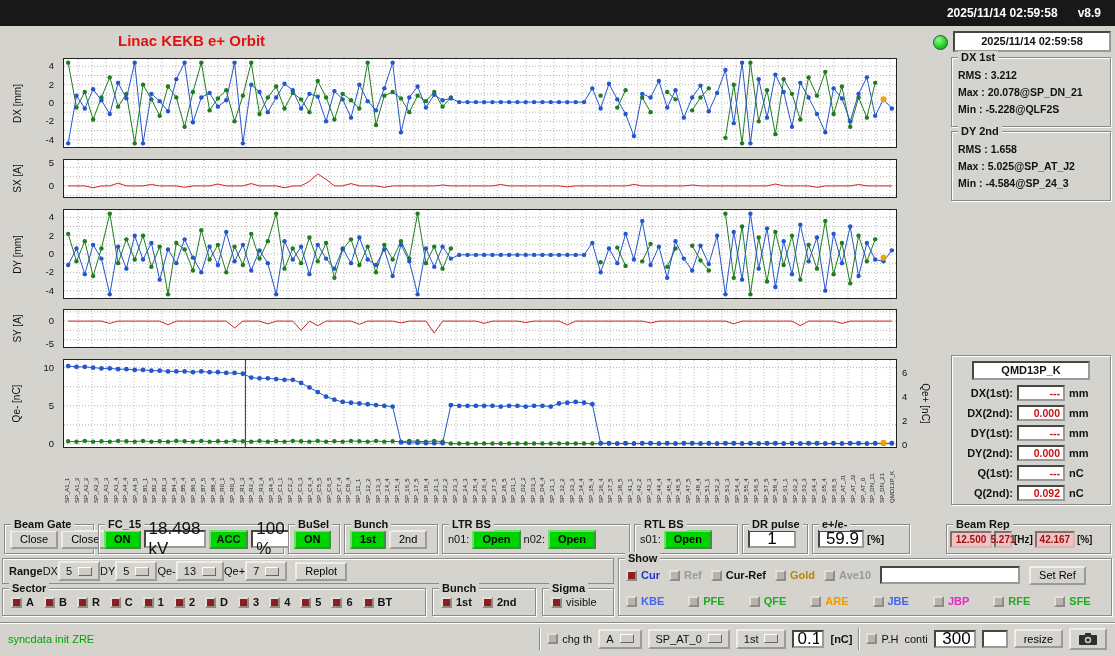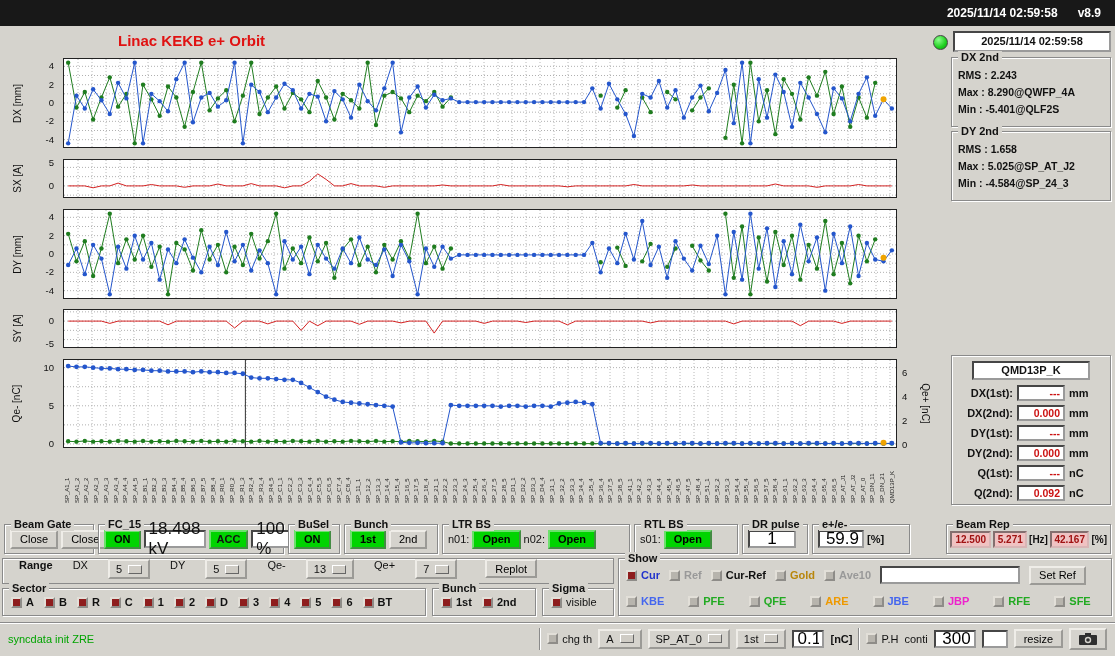--- a/index.html
+++ b/index.html
@@ -50,21 +50,21 @@
 .btn.on{background:#00d400;border:2px outset #6ce06c;font-weight:bold}
 .gbox{display:inline-flex;align-items:center;justify-content:center;height:19px;padding:0 6px;
       background:#00d400;border:2px outset #6ce06c;font-weight:bold;box-sizing:border-box}
 .vbox{height:18px;background:#fff;border:2px inset #9a9a9a;font-family:inherit;font-size:17px;
       padding:0 3px;box-sizing:border-box}
 .pink{height:17px;background:#f0c2c2;border:2px inset #d8b6b6;color:#a01212;font-weight:bold;font-size:10px;
       display:inline-flex;align-items:center;justify-content:center;padding:0 2px;box-sizing:border-box}
 .unit{font-weight:bold;white-space:nowrap}
 .slabel{white-space:nowrap}
 .rowbox{position:absolute;left:2px;top:558px;width:612px;height:26px;border:1px solid #8a8a8a;
-        box-shadow:inset 1px 1px 0 #fff;display:flex;gap:20px;padding:0 16px;box-sizing:border-box}
+        box-shadow:inset 1px 1px 0 #fff;display:flex;align-items:center;gap:0;padding:0 6px;box-sizing:border-box}
 .dd{display:inline-flex;align-items:center;gap:6px;height:20px;padding:0 6px;background:#d5d3cd;
     border:2px outset #efede8;box-sizing:border-box;white-space:nowrap}
 .ddm{width:12px;height:7px;background:#cfccc5;border-top:1px solid #fff;border-left:1px solid #fff;
      border-right:1px solid #666;border-bottom:1px solid #666}
 .cb{width:11px;height:11px;border:2px outset #e2dfd8;background:#b7b4ad;flex:none;box-sizing:border-box}
 .flag{display:inline-flex;align-items:center;gap:4px;font-weight:bold;white-space:nowrap}
 .showgrp{left:618px;top:558px;width:494px;height:58px}
 .showrow{display:flex;align-items:center;gap:9px;padding:0 7px;height:26px}
 .showrow.first{margin-top:3px}
 .srow{top:588px;height:28px;display:flex;align-items:center;gap:9px;padding:0 8px}
@@ -1145,27 +1145,27 @@
     <span class="bpm">SP_AT_J1</span>
     <span class="bpm">SP_AT_J2</span>
     <span class="bpm">SP_AT_0</span>
     <span class="bpm">SP_DN_11</span>
     <span class="bpm">SP_DN_21</span>
     <span class="bpm">QMD13P_K</span>
   </div>
 
 <div class="statscol">
 
-
     <div class="group statbox">
-      <span class="glabel">DX 2nd</span>
-      <div class="statline">RMS : 2.243</div>
-      <div class="statline">Max : 8.290@QWFP_4A</div>
-      <div class="statline">Min : -5.401@QLF2S</div>
-    </div>
+      <span class="glabel">DX 1st</span>
+      <div class="statline">RMS : 3.212</div>
+      <div class="statline">Max : 20.078@SP_DN_21</div>
+      <div class="statline">Min : -5.228@QLF2S</div>
+    </div>
+
 
 
     <div class="group statbox">
       <span class="glabel">DY 2nd</span>
       <div class="statline">RMS : 1.658</div>
       <div class="statline">Max : 5.025@SP_AT_J2</div>
       <div class="statline">Min : -4.584@SP_24_3</div>
     </div>
   </div>
 
@@ -1249,21 +1249,21 @@
   <input class="vbox" style="width: 48px; text-align: center;" value="1">
 </div>
 <div class="group hgroup r1" style="left:812px;width:98px">
   <span class="glabel">e+/e-</span>
   <input class="vbox" style="width: 46px; text-align: right;" value="59.9">
   <span class="unit">[%]</span>
 </div>
 <div class="group hgroup r1" style="left:946px;width:165px;gap:2px;padding:0 3px">
   <span class="glabel">Beam Rep</span>
   <span class="pink" style="width:42px">12.500</span>
-  <span class="pink" style="width:34px">5.271</span>
+  <span class="pink" style="width:18px">5.271</span>
   <span class="unit" style="font-size:10px">[Hz]</span>
   <span class="pink" style="width:40px">42.167</span>
   <span class="unit" style="font-size:10px">[%]</span>
 </div>
 
 <div class="rowbox">
   <span style="font-weight:bold">Range</span>
   <span>DX</span>
   <span class="dd">
       <span>5</span>

